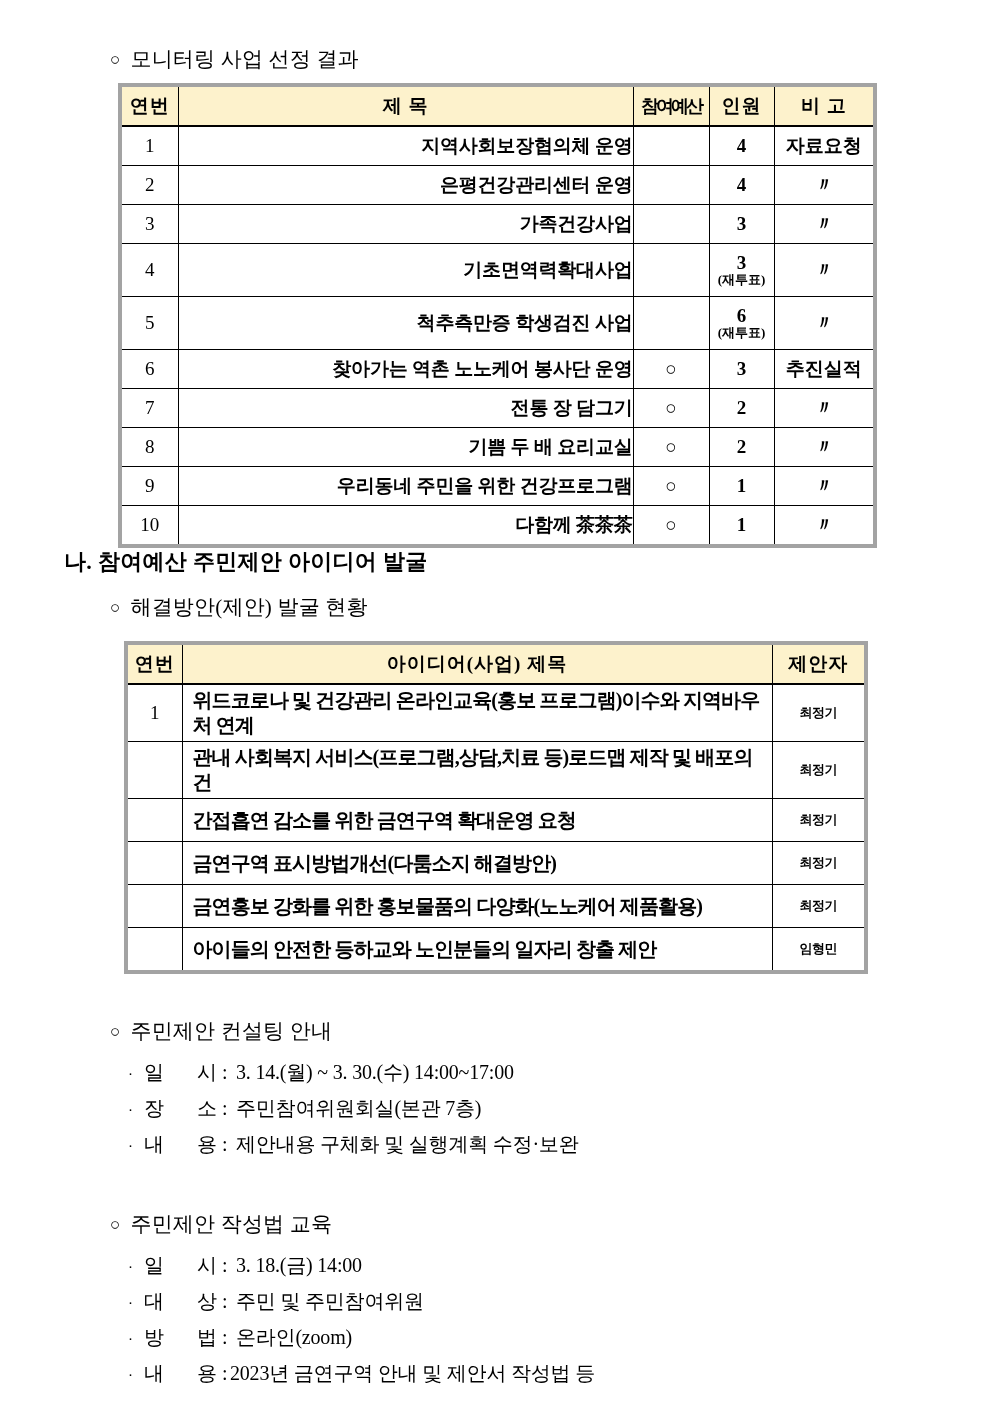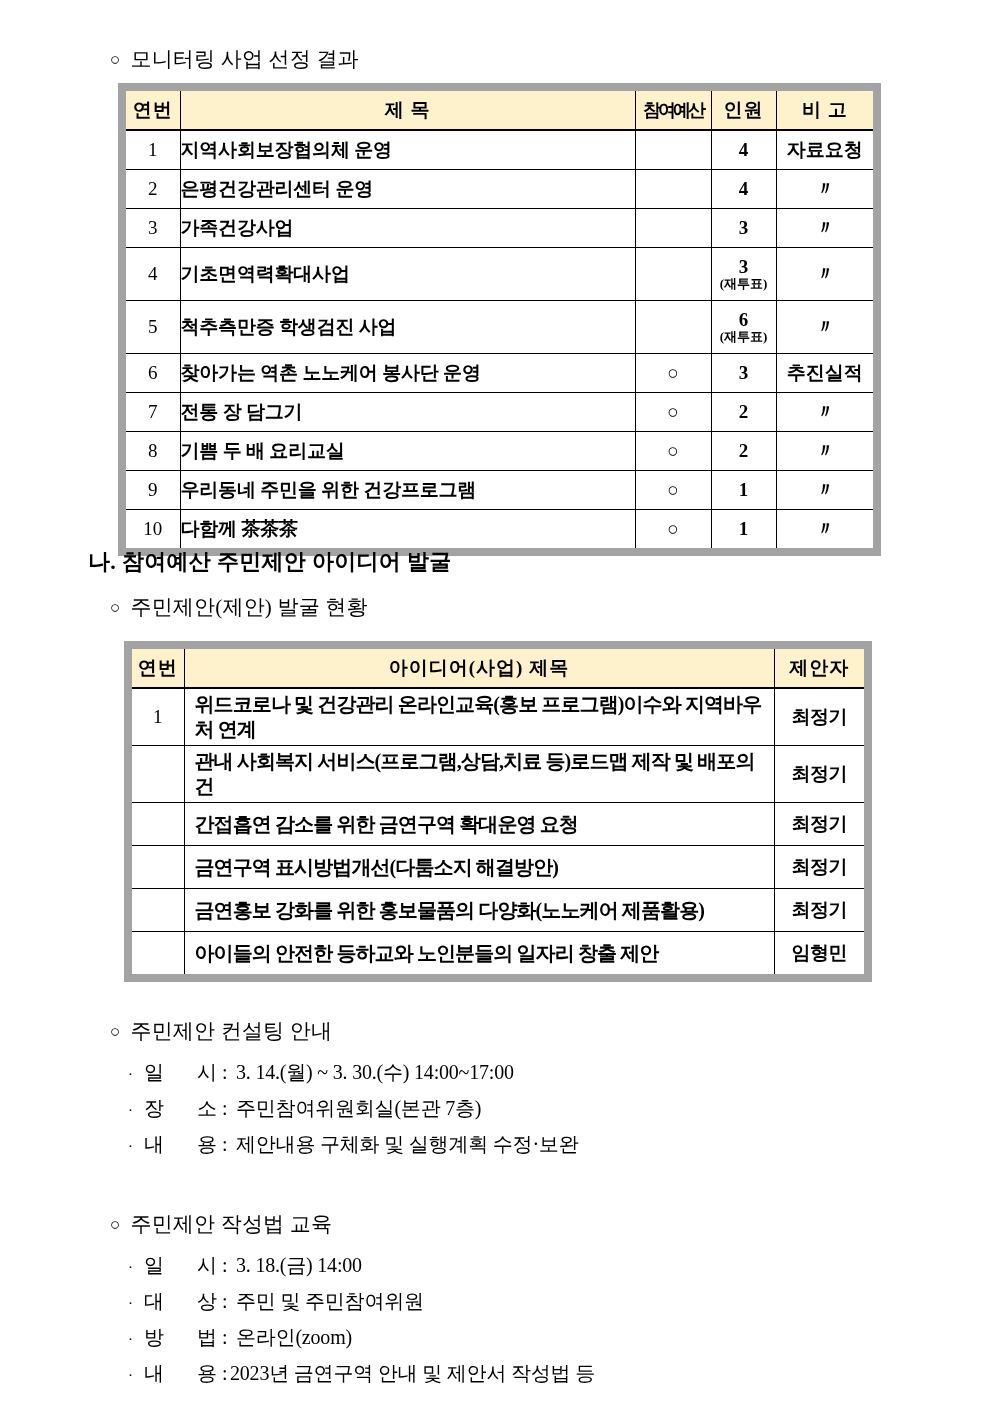--- a/index.html
+++ b/index.html
@@ -46,21 +46,21 @@
     white-space: nowrap;
   }
 
   
   .abs { position: absolute; }
 
   
   table.doc-table {
     border-collapse: collapse;
     table-layout: fixed;
-    border: 8px solid #a3a3a3;
+    border: 4px solid #a3a3a3;
     background: #fff;
   }
   table.doc-table th,
   table.doc-table td {
     border: 1px solid #000;
     padding: 0;
     font-size: 19px;
     vertical-align: middle;
     text-align: center;
     line-height: 1.25;
@@ -70,22 +70,22 @@
     font-weight: bold;
     height: 38px;
     border-bottom: 2px solid #000;
     letter-spacing: 1px;
   }
   table.doc-table thead th.tight {
     letter-spacing: -3px;
     font-size: 18px;
   }
   .t1 .title-cell {
-    text-align: left;
-    padding-left: 0;
+    text-align: right;
+    padding-left: 21px;
     font-weight: bold;
     letter-spacing: -0.2px;
   }
   .t1 tbody td { height: 38px; font-weight: bold; }
   .t1 tbody tr.tall td { height: 52px; }
   .t1 .num { font-weight: normal; }
   .t1 .stack {
     display: flex;
     flex-direction: column;
     align-items: center;
@@ -98,21 +98,21 @@
   .t2 .idea-cell {
     text-align: left;
     padding: 3px 6px 3px 10px;
     font-weight: bold;
     letter-spacing: -0.9px;
     font-size: 20px;
   }
   .t2 tbody td { height: 36px; font-weight: bold; }
   .t2 tbody tr.two-line td { height: 58px; }
   .t2 .seq { font-weight: normal; font-size: 19px; }
-  .t2 .proposer { font-size: 19px; letter-spacing: -0.5px; border-radius: 16px; }
+  .t2 .proposer { font-size: 13px; letter-spacing: -0.5px; border-radius: 16px; }
 
   
   .sub-list { margin: 0; padding: 0; list-style: none; }
   .sub-list li {
     font-size: 20px;
     line-height: 1.0;
     margin-bottom: 16px;
     white-space: nowrap;
     display: flex;
     align-items: baseline;
@@ -235,25 +235,25 @@
       <tr>
         <td class="num">10</td>
         <td class="title-cell">다함께 茶茶茶</td>
         <td>○</td>
         <td>1</td>
         <td class="ditto">〃</td>
       </tr>
     </tbody>
   </table>
 
-  <div class="abs alpha-heading" style="left:88px; top:547px;">나. 참여예산 주민제안 아이디어 발굴</div>
+  <div class="abs alpha-heading" style="left:64px; top:547px;">나. 참여예산 주민제안 아이디어 발굴</div>
 
   <div class="abs circle-heading" style="left:110px; top:594px;">
     <span class="bullet-glyph">○</span>
-    <span>주민제안(제안) 발굴 현황</span>
+    <span>해결방안(제안) 발굴 현황</span>
   </div>
 
   <table class="doc-table t2" style="position:absolute; left:124px; top:641px; width:740px;">
     <colgroup>
       <col style="width:56px">
       <col style="width:590px">
       <col style="width:94px">
     </colgroup>
     <thead>
       <tr>

